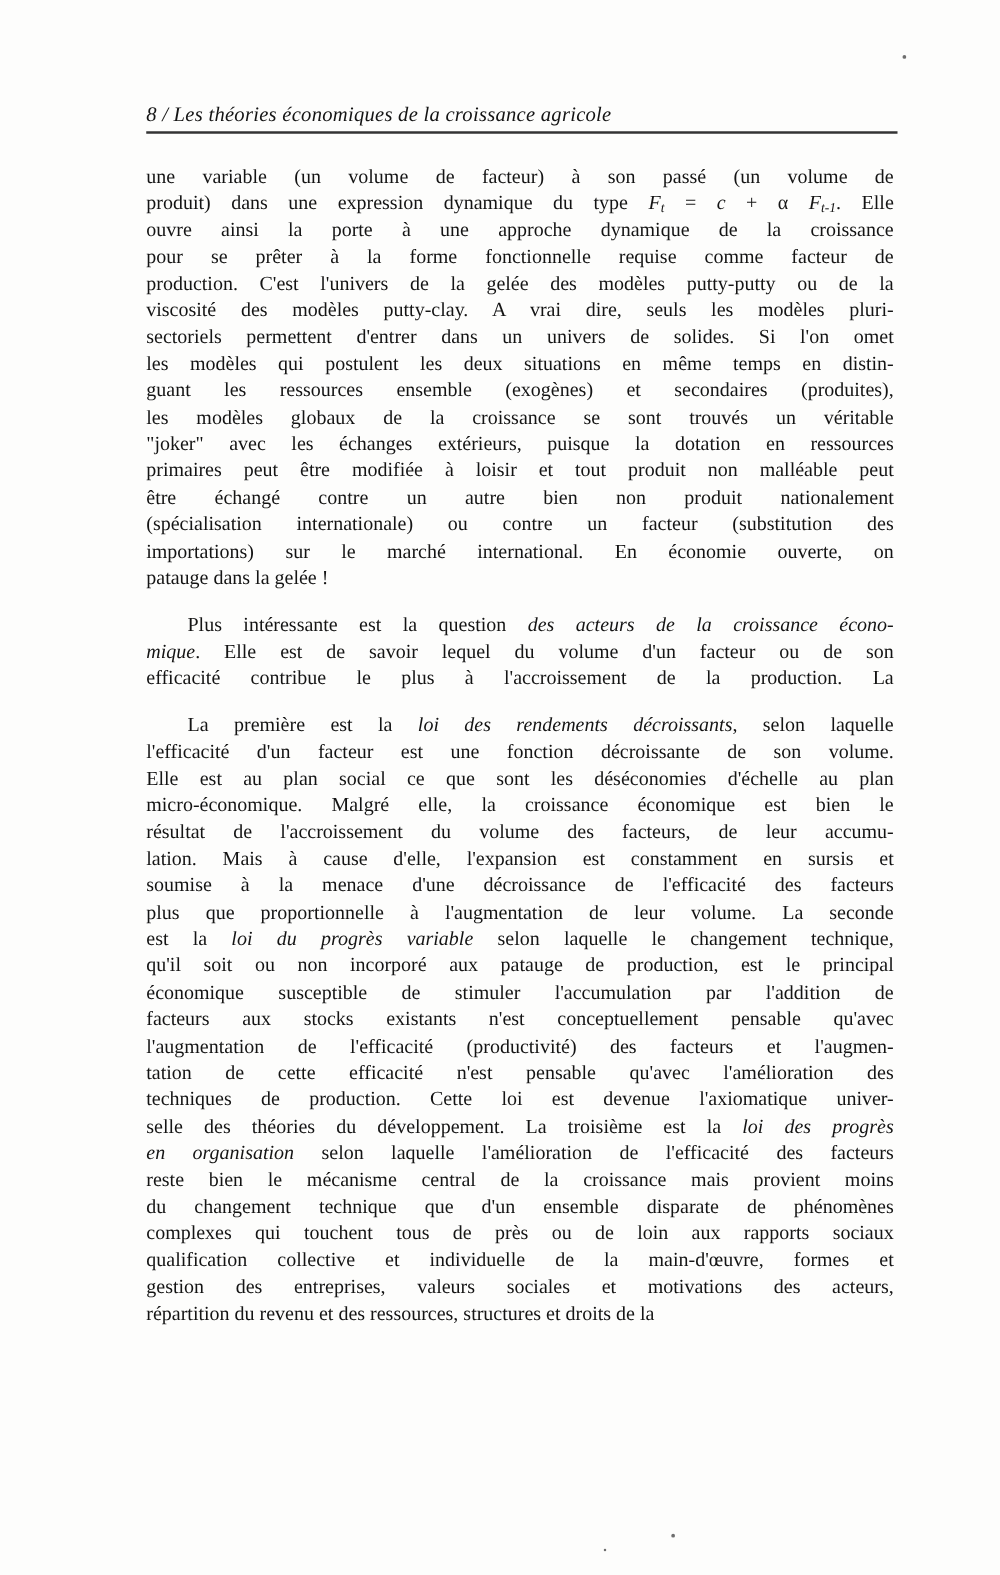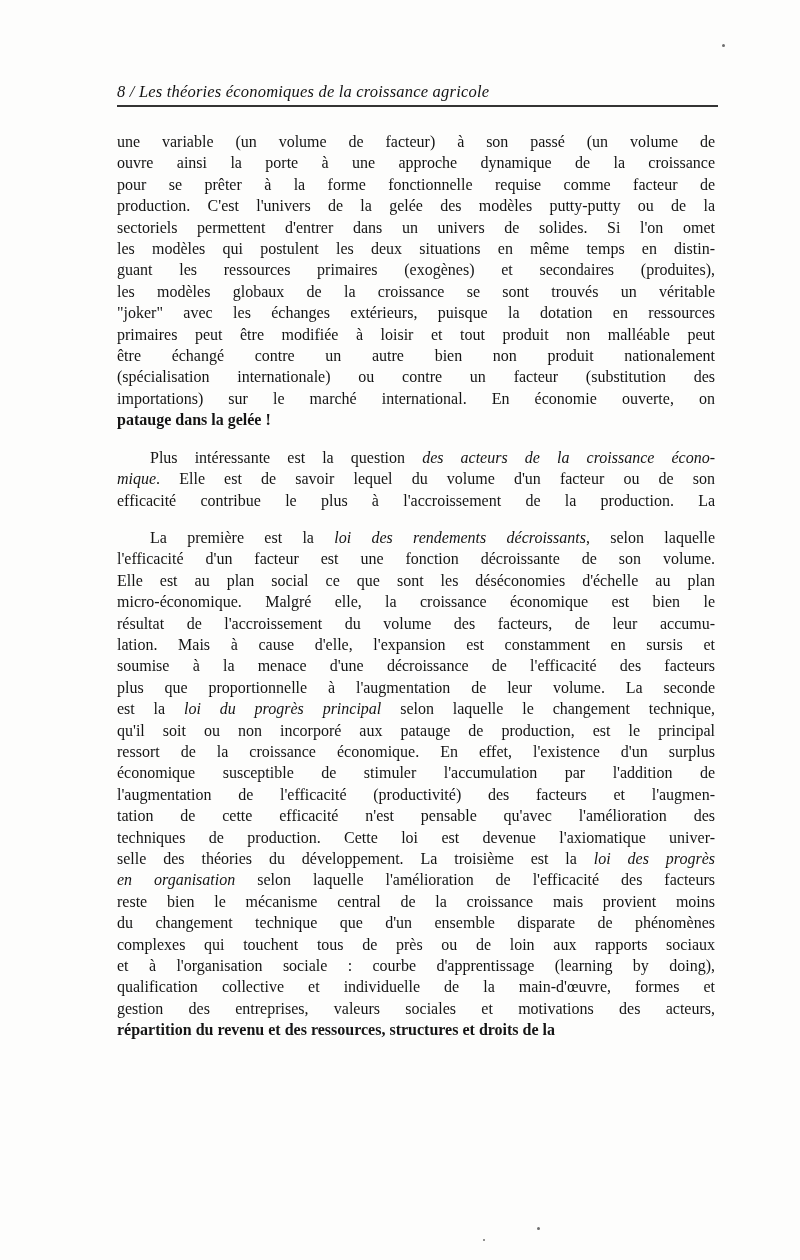--- a/index.html
+++ b/index.html
@@ -38,21 +38,21 @@
     width: 598px;
     font-size: 16px;
   }
   .para { margin-top: 16px; }
   .para:first-child { margin-top: 0; }
   .pline {
     line-height: 21.4px;
     text-align: justify;
     text-align-last: justify;
   }
-  .pline.last { text-align-last: left; font-weight: bold; }
+  .pline.last { text-align-last: left; }
   .pline.first { text-indent: 33px; }
   .pline i { font-style: italic; }
   sub {
     font-size: 0.68em;
     vertical-align: -0.22em;
     line-height: 0;
   }
   .speck {
     position: absolute;
     background: #6e6e6e;
@@ -67,26 +67,28 @@
 
 <div class="page">
   <div class="running-head">
     <div class="rh-text">8 / Les théories économiques de la croissance agricole</div>
     <div class="rh-rule"></div>
   </div>
 
   <div class="body-text">
       <div class="para">
         <div class="pline">une variable (un volume de facteur) à son passé (un volume de</div>
+        <div class="pline">produit) dans une expression dynamique du type <i>F<sub>t</sub></i> = <i>c</i> + α <i>F<sub>t-1</sub></i>. Elle</div>
         <div class="pline">ouvre ainsi la porte à une approche dynamique de la croissance</div>
         <div class="pline">pour se prêter à la forme fonctionnelle requise comme facteur de</div>
         <div class="pline">production. C'est l'univers de la gelée des modèles putty-putty ou de la</div>
+        <div class="pline">viscosité des modèles putty-clay. A vrai dire, seuls les modèles pluri-</div>
         <div class="pline">sectoriels permettent d'entrer dans un univers de solides. Si l'on omet</div>
         <div class="pline">les modèles qui postulent les deux situations en même temps en distin-</div>
-        <div class="pline">guant les ressources primaires (exogènes) et secondaires (produites),</div>
+        <div class="pline">guant les ressources ensemble (exogènes) et secondaires (produites),</div>
         <div class="pline">les modèles globaux de la croissance se sont trouvés un véritable</div>
         <div class="pline">"joker" avec les échanges extérieurs, puisque la dotation en ressources</div>
         <div class="pline">primaires peut être modifiée à loisir et tout produit non malléable peut</div>
         <div class="pline">être échangé contre un autre bien non produit nationalement</div>
         <div class="pline">(spécialisation internationale) ou contre un facteur (substitution des</div>
         <div class="pline">importations) sur le marché international. En économie ouverte, on</div>
         <div class="pline last">patauge dans la gelée !</div>
       </div>
       <div class="para">
         <div class="pline first">Plus intéressante est la question <i>des acteurs de la croissance écono-</i></div>
@@ -95,33 +97,32 @@
       </div>
       <div class="para">
         <div class="pline first">La première est la <i>loi des rendements décroissants</i>, selon laquelle</div>
         <div class="pline">l'efficacité d'un facteur est une fonction décroissante de son volume.</div>
         <div class="pline">Elle est au plan social ce que sont les déséconomies d'échelle au plan</div>
         <div class="pline">micro-économique. Malgré elle, la croissance économique est bien le</div>
         <div class="pline">résultat de l'accroissement du volume des facteurs, de leur accumu-</div>
         <div class="pline">lation. Mais à cause d'elle, l'expansion est constamment en sursis et</div>
         <div class="pline">soumise à la menace d'une décroissance de l'efficacité des facteurs</div>
         <div class="pline">plus que proportionnelle à l'augmentation de leur volume. La seconde</div>
-        <div class="pline">est la <i>loi du progrès principal</i> selon laquelle le changement technique,</div>
+        <div class="pline">est la <i>loi du progrès variable</i> selon laquelle le changement technique,</div>
         <div class="pline">qu'il soit ou non incorporé aux patauge de production, est le principal</div>
-        <div class="pline">ressort de la croissance économique. En effet, l'existence d'un surplus</div>
         <div class="pline">économique susceptible de stimuler l'accumulation par l'addition de</div>
+        <div class="pline">facteurs aux stocks existants n'est conceptuellement pensable qu'avec</div>
         <div class="pline">l'augmentation de l'efficacité (productivité) des facteurs et l'augmen-</div>
         <div class="pline">tation de cette efficacité n'est pensable qu'avec l'amélioration des</div>
         <div class="pline">techniques de production. Cette loi est devenue l'axiomatique univer-</div>
         <div class="pline">selle des théories du développement. La troisième est la <i>loi des progrès</i></div>
         <div class="pline"><i>en organisation</i> selon laquelle l'amélioration de l'efficacité des facteurs</div>
         <div class="pline">reste bien le mécanisme central de la croissance mais provient moins</div>
         <div class="pline">du changement technique que d'un ensemble disparate de phénomènes</div>
         <div class="pline">complexes qui touchent tous de près ou de loin aux rapports sociaux</div>
-        <div class="pline">et à l'organisation sociale : courbe d'apprentissage (learning by doing),</div>
         <div class="pline">qualification collective et individuelle de la main-d'œuvre, formes et</div>
         <div class="pline">gestion des entreprises, valeurs sociales et motivations des acteurs,</div>
         <div class="pline last">répartition du revenu et des ressources, structures et droits de la</div>
       </div>
     </div>
 
   <div class="speck s1"></div>
   <div class="speck s2"></div>
   <div class="speck s3"></div>
 </div>

